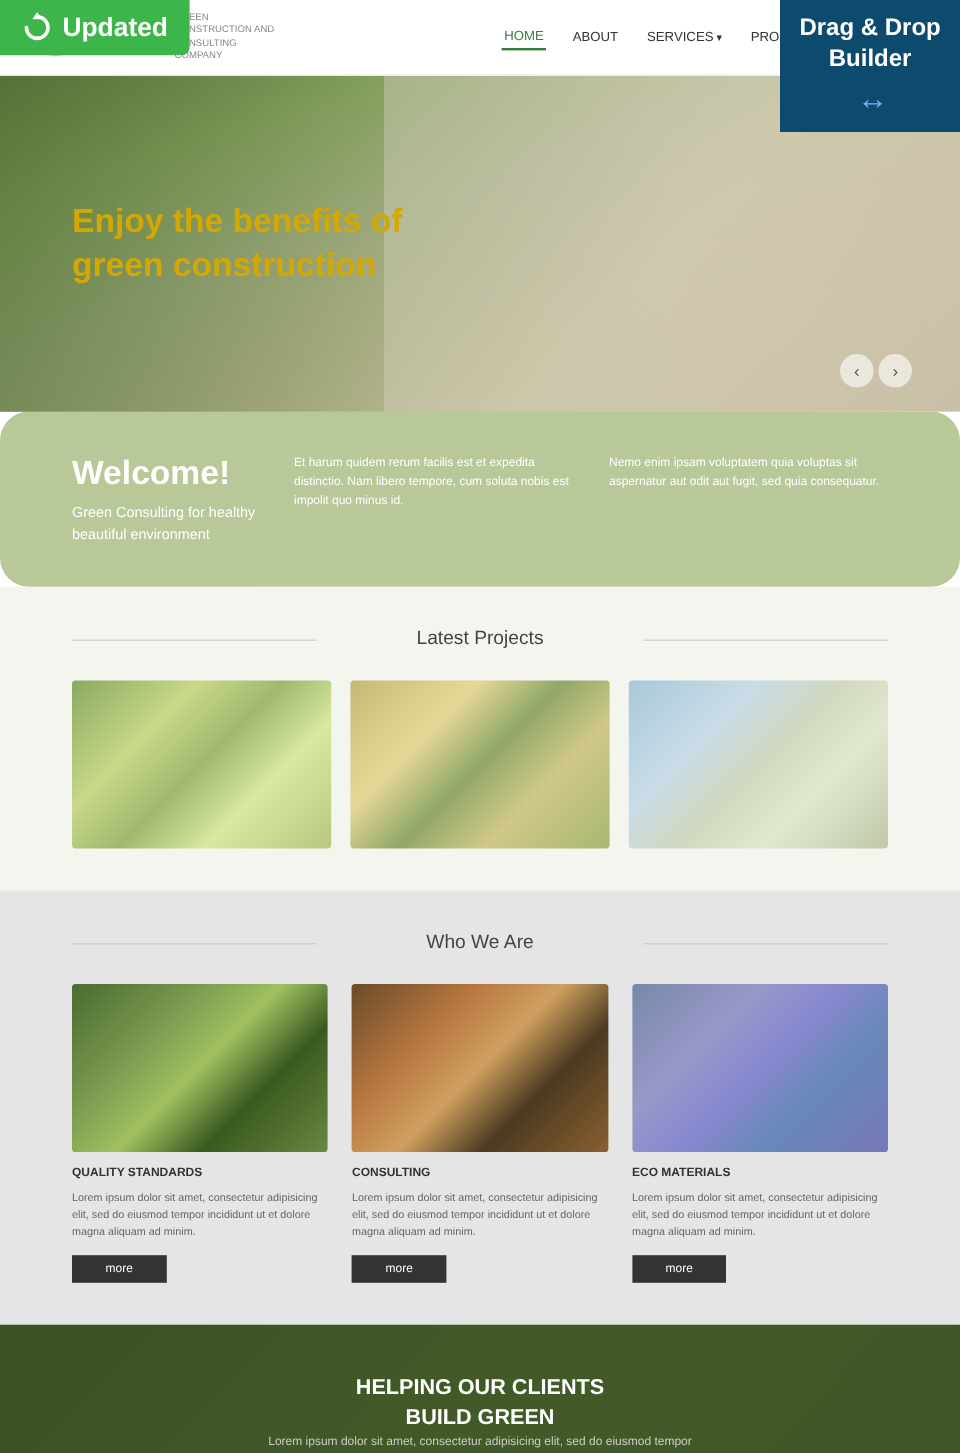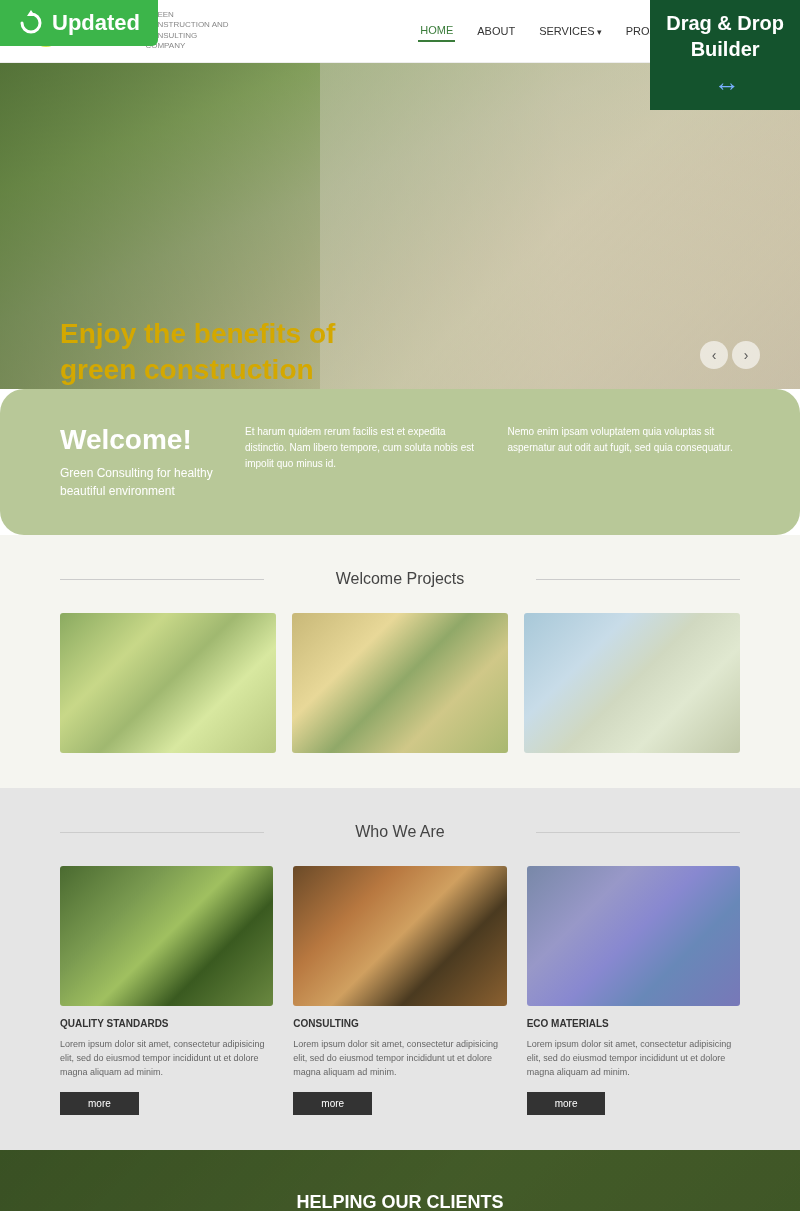--- a/index.html
+++ b/index.html
@@ -17,21 +17,21 @@
       display: flex;
       gap: 8px;
       z-index: 100;
       border-radius: 0 0 6px 0;
     }
 
     
     .dnd-badge {
       position: absolute;
       top: 0; right: 0;
-      background: #14532d;
+      background: #0c4a6e;
       color: #fff;
       font-size: 20px;
       font-weight: bold;
       padding: 10px 16px;
       text-align: center;
       z-index: 100;
       line-height: 1.3;
     }
     .dnd-badge .arrows {
       color: #7ab0ff;
@@ -98,26 +98,26 @@
       border-bottom: 2px solid #3a7c3a;
     }
     .nav-item.has-arrow::after {
       content: ' ▾';
       font-size: 9px;
     }
 
     
     .hero {
       position: relative;
-      height: 326px;
+      height: 280px;
       background: linear-gradient(to right, rgba(60,80,40,0.5) 0%, rgba(60,80,40,0.2) 50%, transparent 100%),
                   linear-gradient(135deg, #7a9a6a 0%, #a0b88a 30%, #c8c8a0 60%, #d0c8a0 100%);
       overflow: hidden;
       display: flex;
-      align-items: flex-end;
+      align-items: center;
     }
     .hero-bg {
       position: absolute;
       inset: 0;
       background: 
         linear-gradient(to bottom right, #5a7a40 0%, #8aaa60 20%, #b0b890 40%, #c8c0a0 60%, #d8d0b0 80%, #e0d8c0 100%);
       opacity: 0.85;
     }
     .hero-content {
       position: relative;
@@ -347,21 +347,21 @@
   <div class="welcome-section">
     <div>
       <div class="welcome-title">Welcome!</div>
       <div class="welcome-subtitle">Green Consulting for healthy beautiful environment</div>
     </div>
     <div class="welcome-text">Et harum quidem rerum facilis est et expedita distinctio. Nam libero tempore, cum soluta nobis est impolit quo minus id.</div>
     <div class="welcome-text">Nemo enim ipsam voluptatem quia voluptas sit aspernatur aut odit aut fugit, sed quia consequatur.</div>
   </div>
 
   <div class="section">
-    <div class="section-title">Welcome Projects</div>
+    <div class="section-title">Latest Projects</div>
     <div class="projects-grid">
       <div class="project-card project-card-1"></div>
       <div class="project-card project-card-2"></div>
       <div class="project-card project-card-3"></div>
     </div>
   </div>
 
   <div class="who-section">
     <div class="section-title">Who We Are</div>
     <div class="who-grid">

